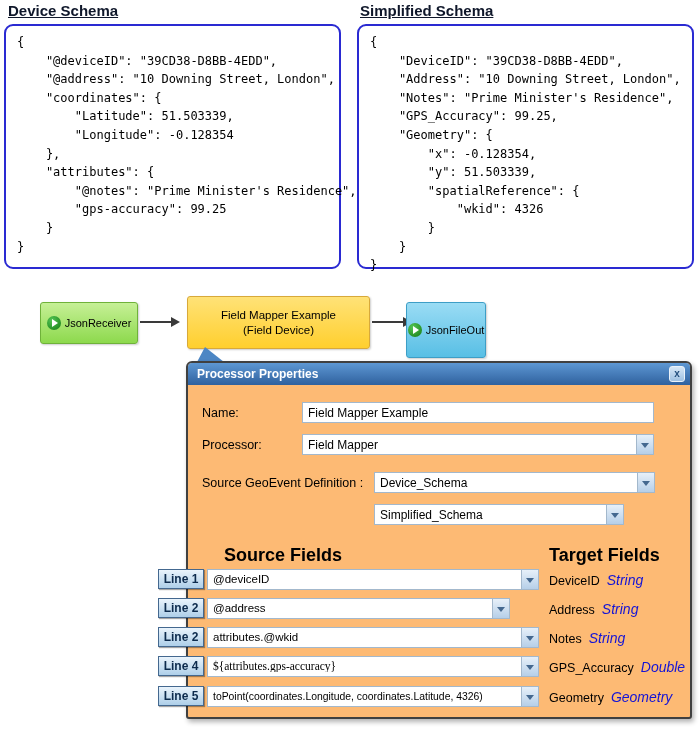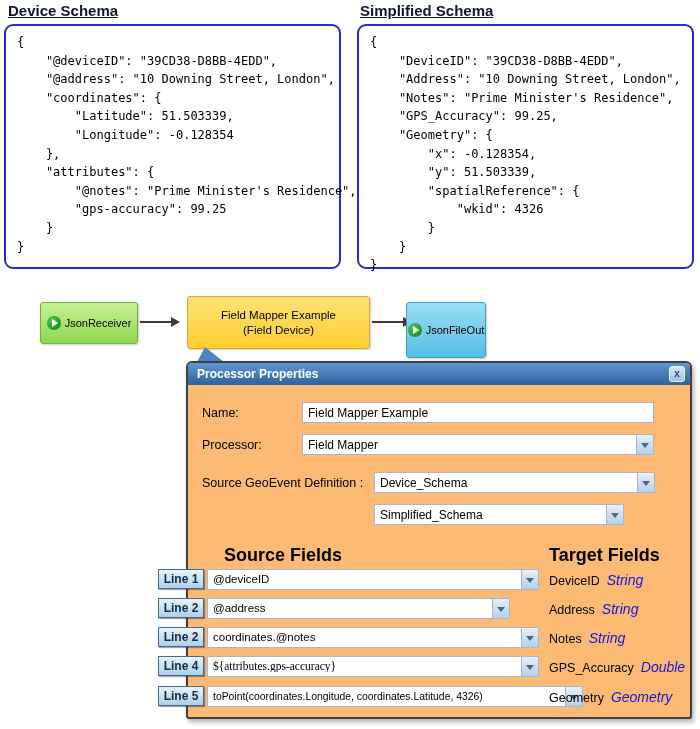--- a/index.html
+++ b/index.html
@@ -142,38 +142,38 @@
     <div class="dropdown src-dd" style="left:19px; top:235px; width:303px;">
       <span class="val">@address</span>
       <span class="ddbtn"></span>
     </div>
     <div class="target-field" style="left:361px; top:238px;">
       <span>Address</span><span class="target-type">String</span>
     </div>
 
     <div class="line-badge" style="top:264px;">Line 2</div>
     <div class="dropdown src-dd" style="left:19px; top:264px; width:332px;">
-      <span class="val">coordinates.@notes</span>
+      <span class="val">attributes.@wkid</span>
       <span class="ddbtn"></span>
     </div>
     <div class="target-field" style="left:361px; top:267px;">
       <span>Notes</span><span class="target-type">String</span>
     </div>
 
     <div class="line-badge" style="top:293px;">Line 4</div>
     <div class="dropdown src-dd" style="left:19px; top:293px; width:332px;font-family:Liberation Serif, serif;">
       <span class="val">${attributes.gps-accuracy}</span>
       <span class="ddbtn"></span>
     </div>
     <div class="target-field" style="left:361px; top:296px;">
       <span>GPS_Accuracy</span><span class="target-type">Double</span>
     </div>
 
     <div class="line-badge" style="top:323px;">Line 5</div>
-    <div class="dropdown src-dd fs-small" style="left:19px; top:323px; width:376px;">
+    <div class="dropdown src-dd fs-small" style="left:19px; top:323px; width:332px;">
       <span class="val">toPoint(coordinates.Longitude, coordinates.Latitude, 4326)</span>
       <span class="ddbtn"></span>
     </div>
     <div class="target-field" style="left:361px; top:326px;">
       <span>Geometry</span><span class="target-type">Geometry</span>
     </div>
   </div>
 
 </div>
 

